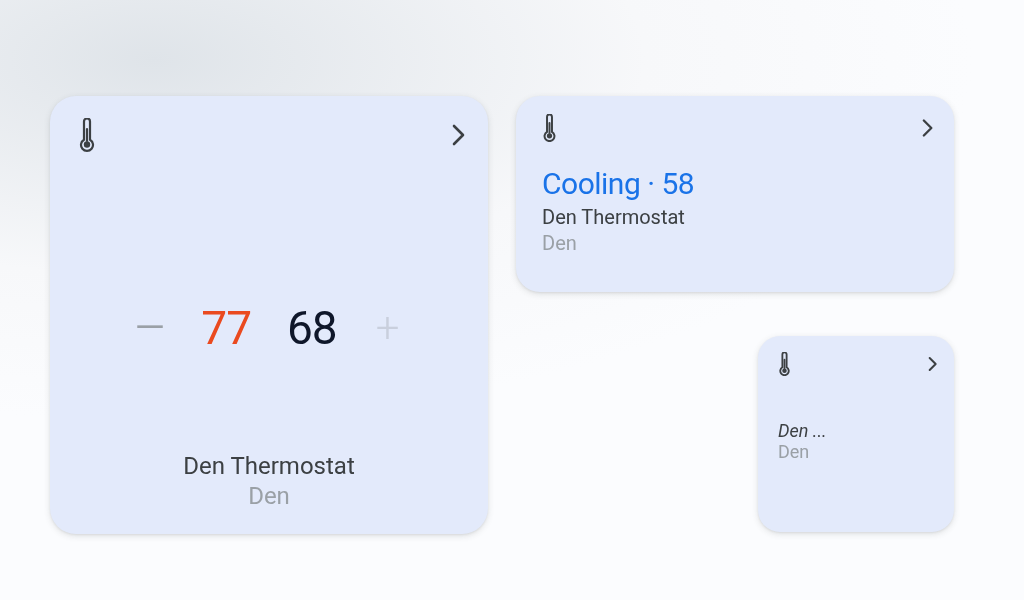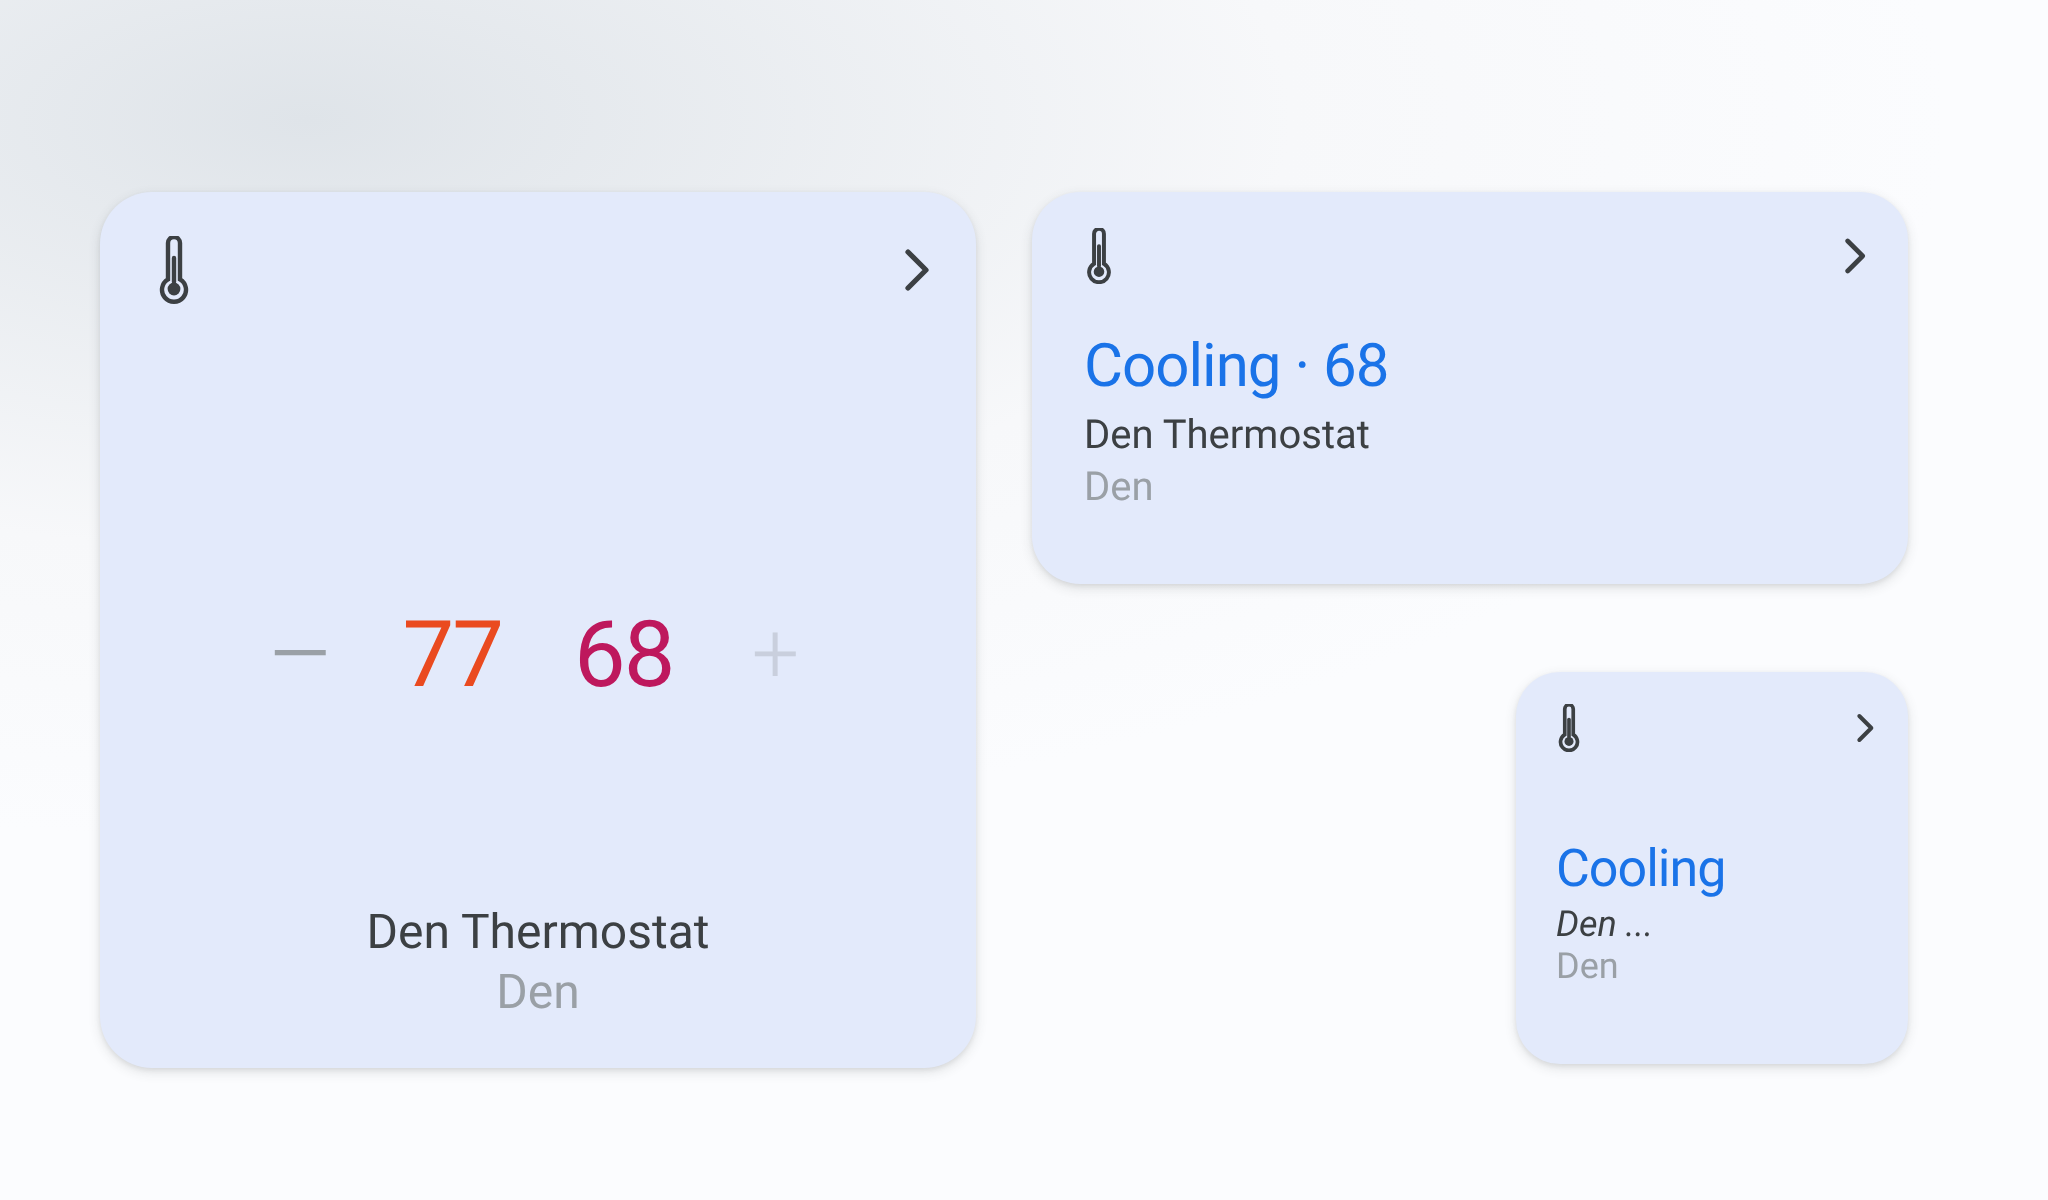--- a/index.html
+++ b/index.html
@@ -59,21 +59,21 @@
   .temp-btn.minus { font-size: 52px; font-weight: 300; margin-right: 4px; }
   .temp-btn.plus  { font-size: 42px; font-weight: 300; margin-left: 4px; opacity: .35; }
   .temp-val {
     font-size: 46px;
     font-weight: 400;
     letter-spacing: -1px;
     line-height: 1;
     padding: 0 18px;
   }
   .temp-hot  { color: #ea4a1f; }
-  .temp-cold { color: #be185d; }
+  .temp-cold { color: #0f172a; }
   .lg-footer {
     position: absolute;
     left: 0; right: 0;
     bottom: 24px;
     text-align: center;
   }
   .lg-name { font-size: 24px; color: #3c4043; }
   .lg-room { font-size: 24px; color: #9aa0a6; margin-top: 2px; }
 
   
@@ -147,21 +147,21 @@
           <line x1="9" y1="11" x2="9" y2="23"></line>
         </svg>
       </span>
       <span class="icon-chevron">
         <svg viewBox="0 0 14 24" width="100%" height="100%" fill="none" stroke="#3c4043" stroke-width="2.8" stroke-linecap="round" stroke-linejoin="round">
           <polyline points="2,3 11,12 2,21"></polyline>
         </svg>
       </span>
     </div>
     <div class="md-body">
-      <div class="md-status">Cooling · 68</div>
+      <div class="md-status">Cooling · 58</div>
       <div class="md-name">Den Thermostat</div>
       <div class="md-room">Den</div>
     </div>
   </div>
 
   <div class="card card-sm">
     <div class="card-header">
       <span class="icon-thermo">
         <svg viewBox="0 0 18 34" width="100%" height="100%" fill="none" stroke="#3c4043" stroke-width="2.6" stroke-linecap="round">
           <path d="M6 3.5a3 3 0 0 1 6 0v18.2a6 6 0 1 1-6 0V3.5z" fill="none"></path>
@@ -169,19 +169,18 @@
           <line x1="9" y1="11" x2="9" y2="23"></line>
         </svg>
       </span>
       <span class="icon-chevron">
         <svg viewBox="0 0 14 24" width="100%" height="100%" fill="none" stroke="#3c4043" stroke-width="3" stroke-linecap="round" stroke-linejoin="round">
           <polyline points="2,3 11,12 2,21"></polyline>
         </svg>
       </span>
     </div>
     <div class="sm-body">
-      <div class="sm-status">Cooling</div>
       <div class="sm-name">Den ...</div>
       <div class="sm-room">Den</div>
     </div>
   </div>
 
 </div>
 
 </body></html>

